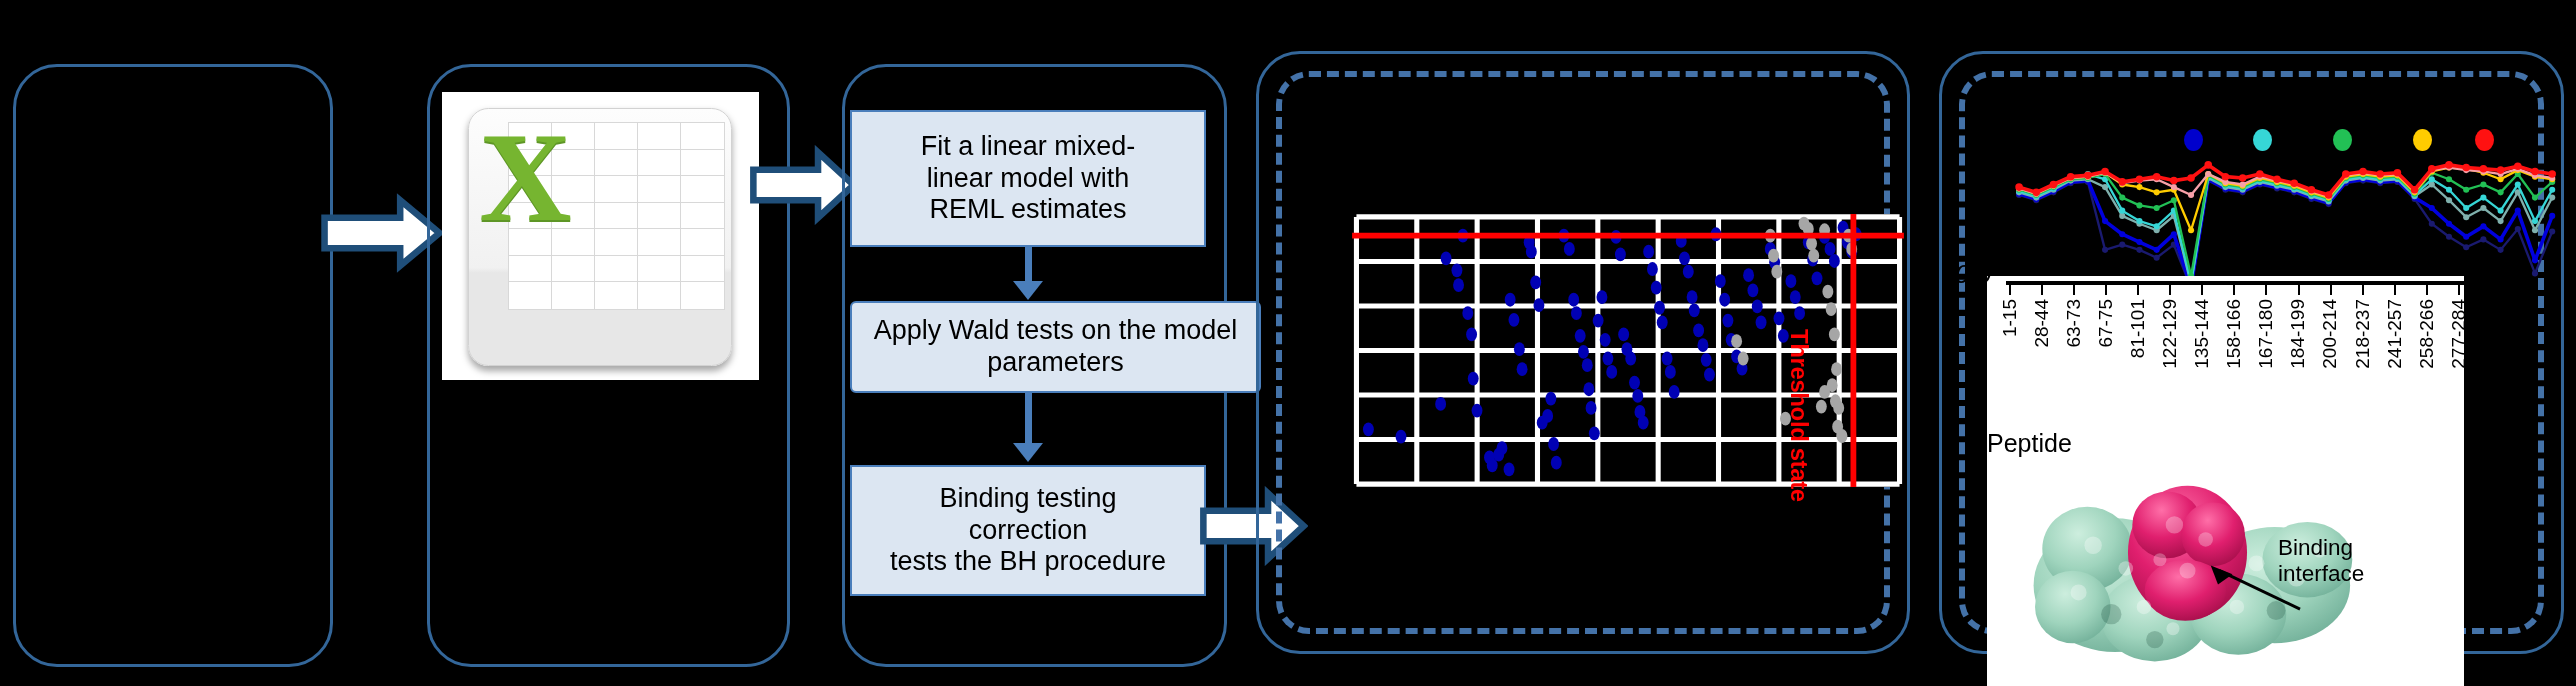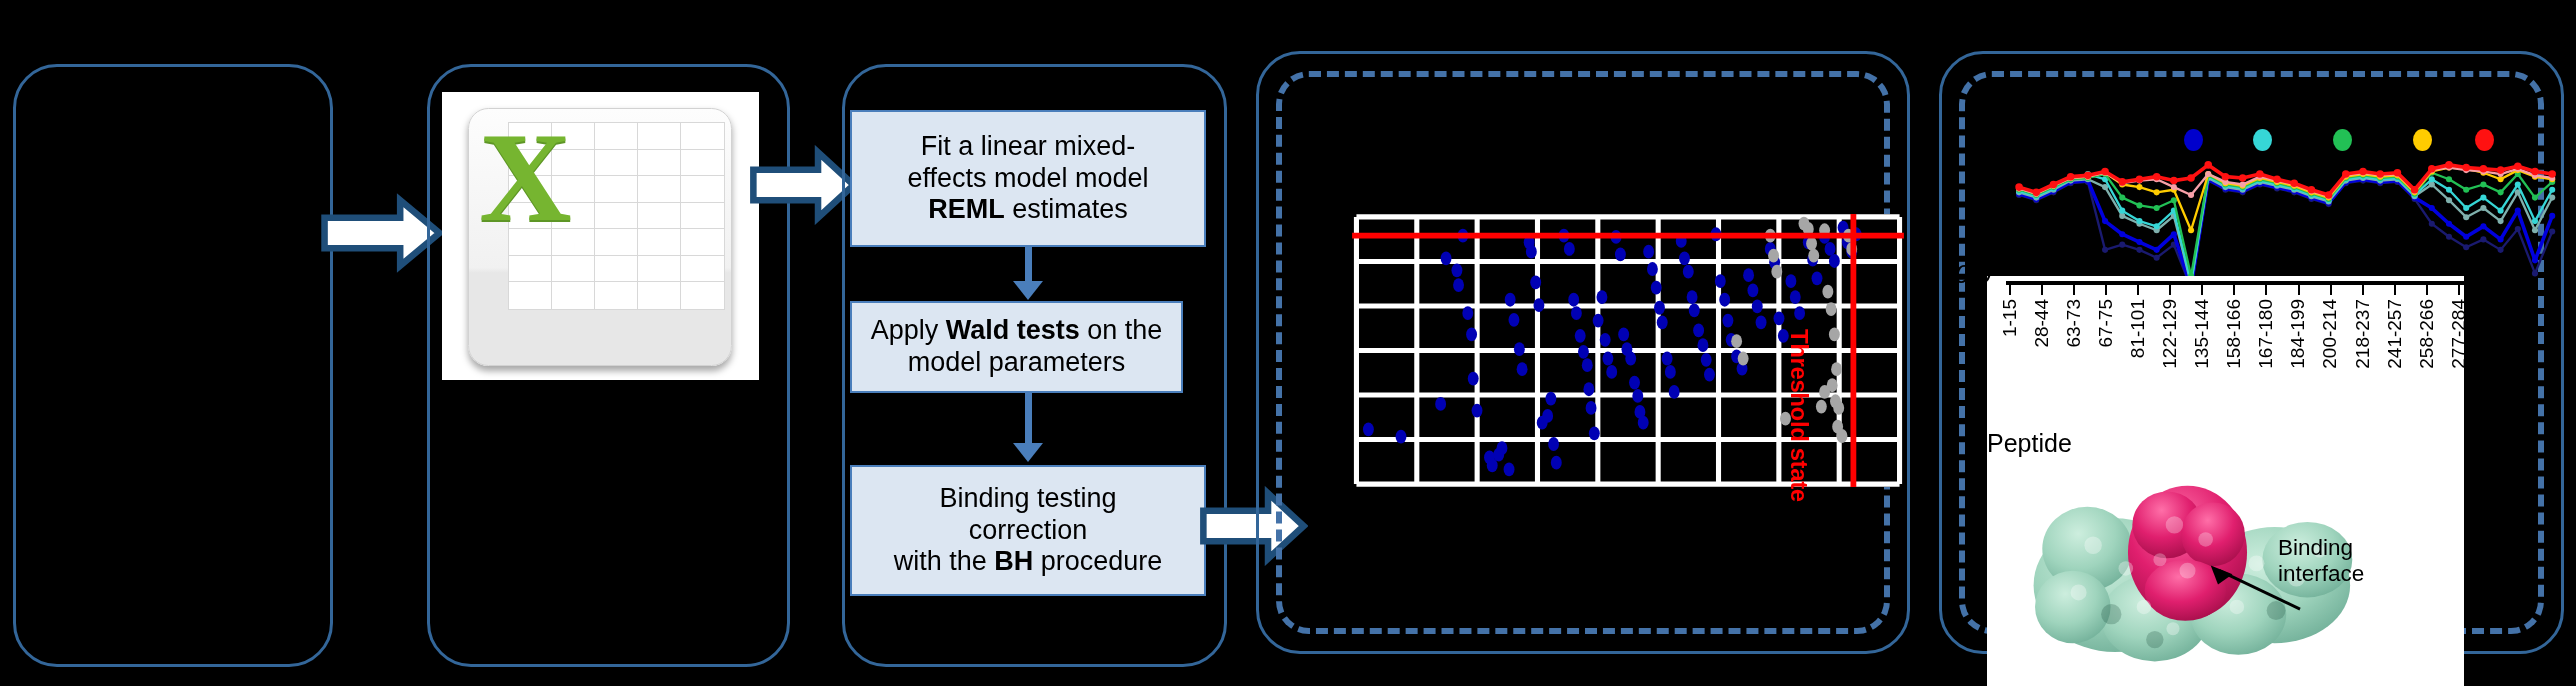--- a/index.html
+++ b/index.html
@@ -35,23 +35,23 @@
             background:linear-gradient(180deg,#7ab52e 0%,#5f9822 100%);
             display:flex;align-items:center;justify-content:center;}
   .csv-band span{color:#fff;font-size:45px;font-weight:bold;letter-spacing:1.5px;
                  font-family:"Liberation Sans",sans-serif;text-shadow:0 1.5px 1.5px rgba(0,0,0,.3);}
 
   
   .stepbox{position:absolute;background:#dce6f2;border:2.9px solid #4a7ebb;box-sizing:border-box;
            display:flex;align-items:center;justify-content:center;text-align:center;
            color:#000;font-size:27px;line-height:1.18;padding:4.4px 5.8px;}
   #step-1{left:850px;top:110px;width:356px;height:137px;align-items:center;}
-  #step-2{left:850px;top:301px;width:333px;height:92px;}
+  #step-2{left:850px;top:301px;width:411px;height:92px;border-radius:6px;}
   #step-3{left:850px;top:465px;width:356px;height:131px;}
-  .stepbox b{font-weight:bold;}
+  .stepbox b{font-weight:normal;}
 
   .vconn{position:absolute;background:#4a7ebb;width:6.5px;}
   .vhead{position:absolute;width:0;height:0;border-left:15.3px solid transparent;
          border-right:15.3px solid transparent;border-top:19px solid #4a7ebb;}
 
   
   #scatter-wrap{position:absolute;left:1352px;top:182px;width:552px;height:305px;}
   #scatter-title{position:absolute;left:1361px;top:156px;width:465px;text-align:center;
      color:#ff0000;font-size:25px;font-weight:bold;font-family:"Liberation Sans",sans-serif;
      letter-spacing:-0.4px;}
@@ -144,42 +144,42 @@
     <svg width="109" height="80" viewBox="0 0 150 110">
       <path d="M6,34 L95,34 L95,10 L144,55 L95,100 L95,76 L6,76 Z" fill="#ffffff" stroke="#1f4e79" stroke-width="9" stroke-linejoin="miter"></path>
     </svg>
   </div>
 
   <div class="panel" id="panel-3"></div>
 
   <div class="stepbox" id="step-1">
     <div>
       <span>Fit a linear mixed-</span><br>
-      <span>effects model model</span><br>
+      <span>linear model with</span><br>
       <b>REML</b><span> estimates</span>
     </div>
   </div>
 
   <div class="vconn" style="left:1025px;top:247px;height:35px;"></div>
   <div class="vhead" style="left:1013px;top:281px;"></div>
 
   <div class="stepbox" id="step-2">
     <div>
       <span>Apply </span><b>Wald tests</b><span> on the model parameters</span>
     </div>
   </div>
 
   <div class="vconn" style="left:1025px;top:393px;height:52px;"></div>
   <div class="vhead" style="left:1013px;top:443px;"></div>
 
   <div class="stepbox" id="step-3">
     <div>
       <span>Binding testing</span><br>
       <span>correction</span><br>
-      <span>with the </span><b>BH</b><span> procedure</span>
+      <span>tests the </span><b>BH</b><span> procedure</span>
     </div>
   </div>
 
   <div class="bigarrow" style="left:1199px;top:486px;">
     <svg width="109" height="80" viewBox="0 0 150 110">
       <path d="M6,34 L95,34 L95,10 L144,55 L95,100 L95,76 L6,76 Z" fill="#ffffff" stroke="#1f4e79" stroke-width="9" stroke-linejoin="miter"></path>
     </svg>
   </div>
 
   <div class="panel dashedinner" id="panel-4"></div>

